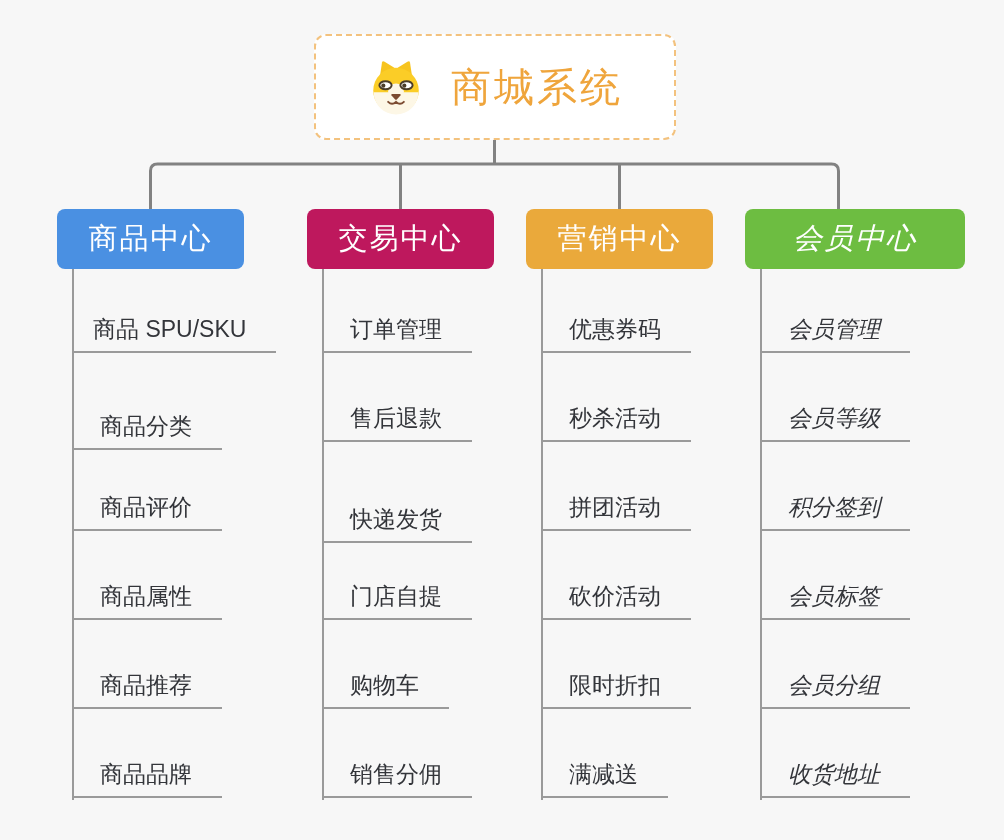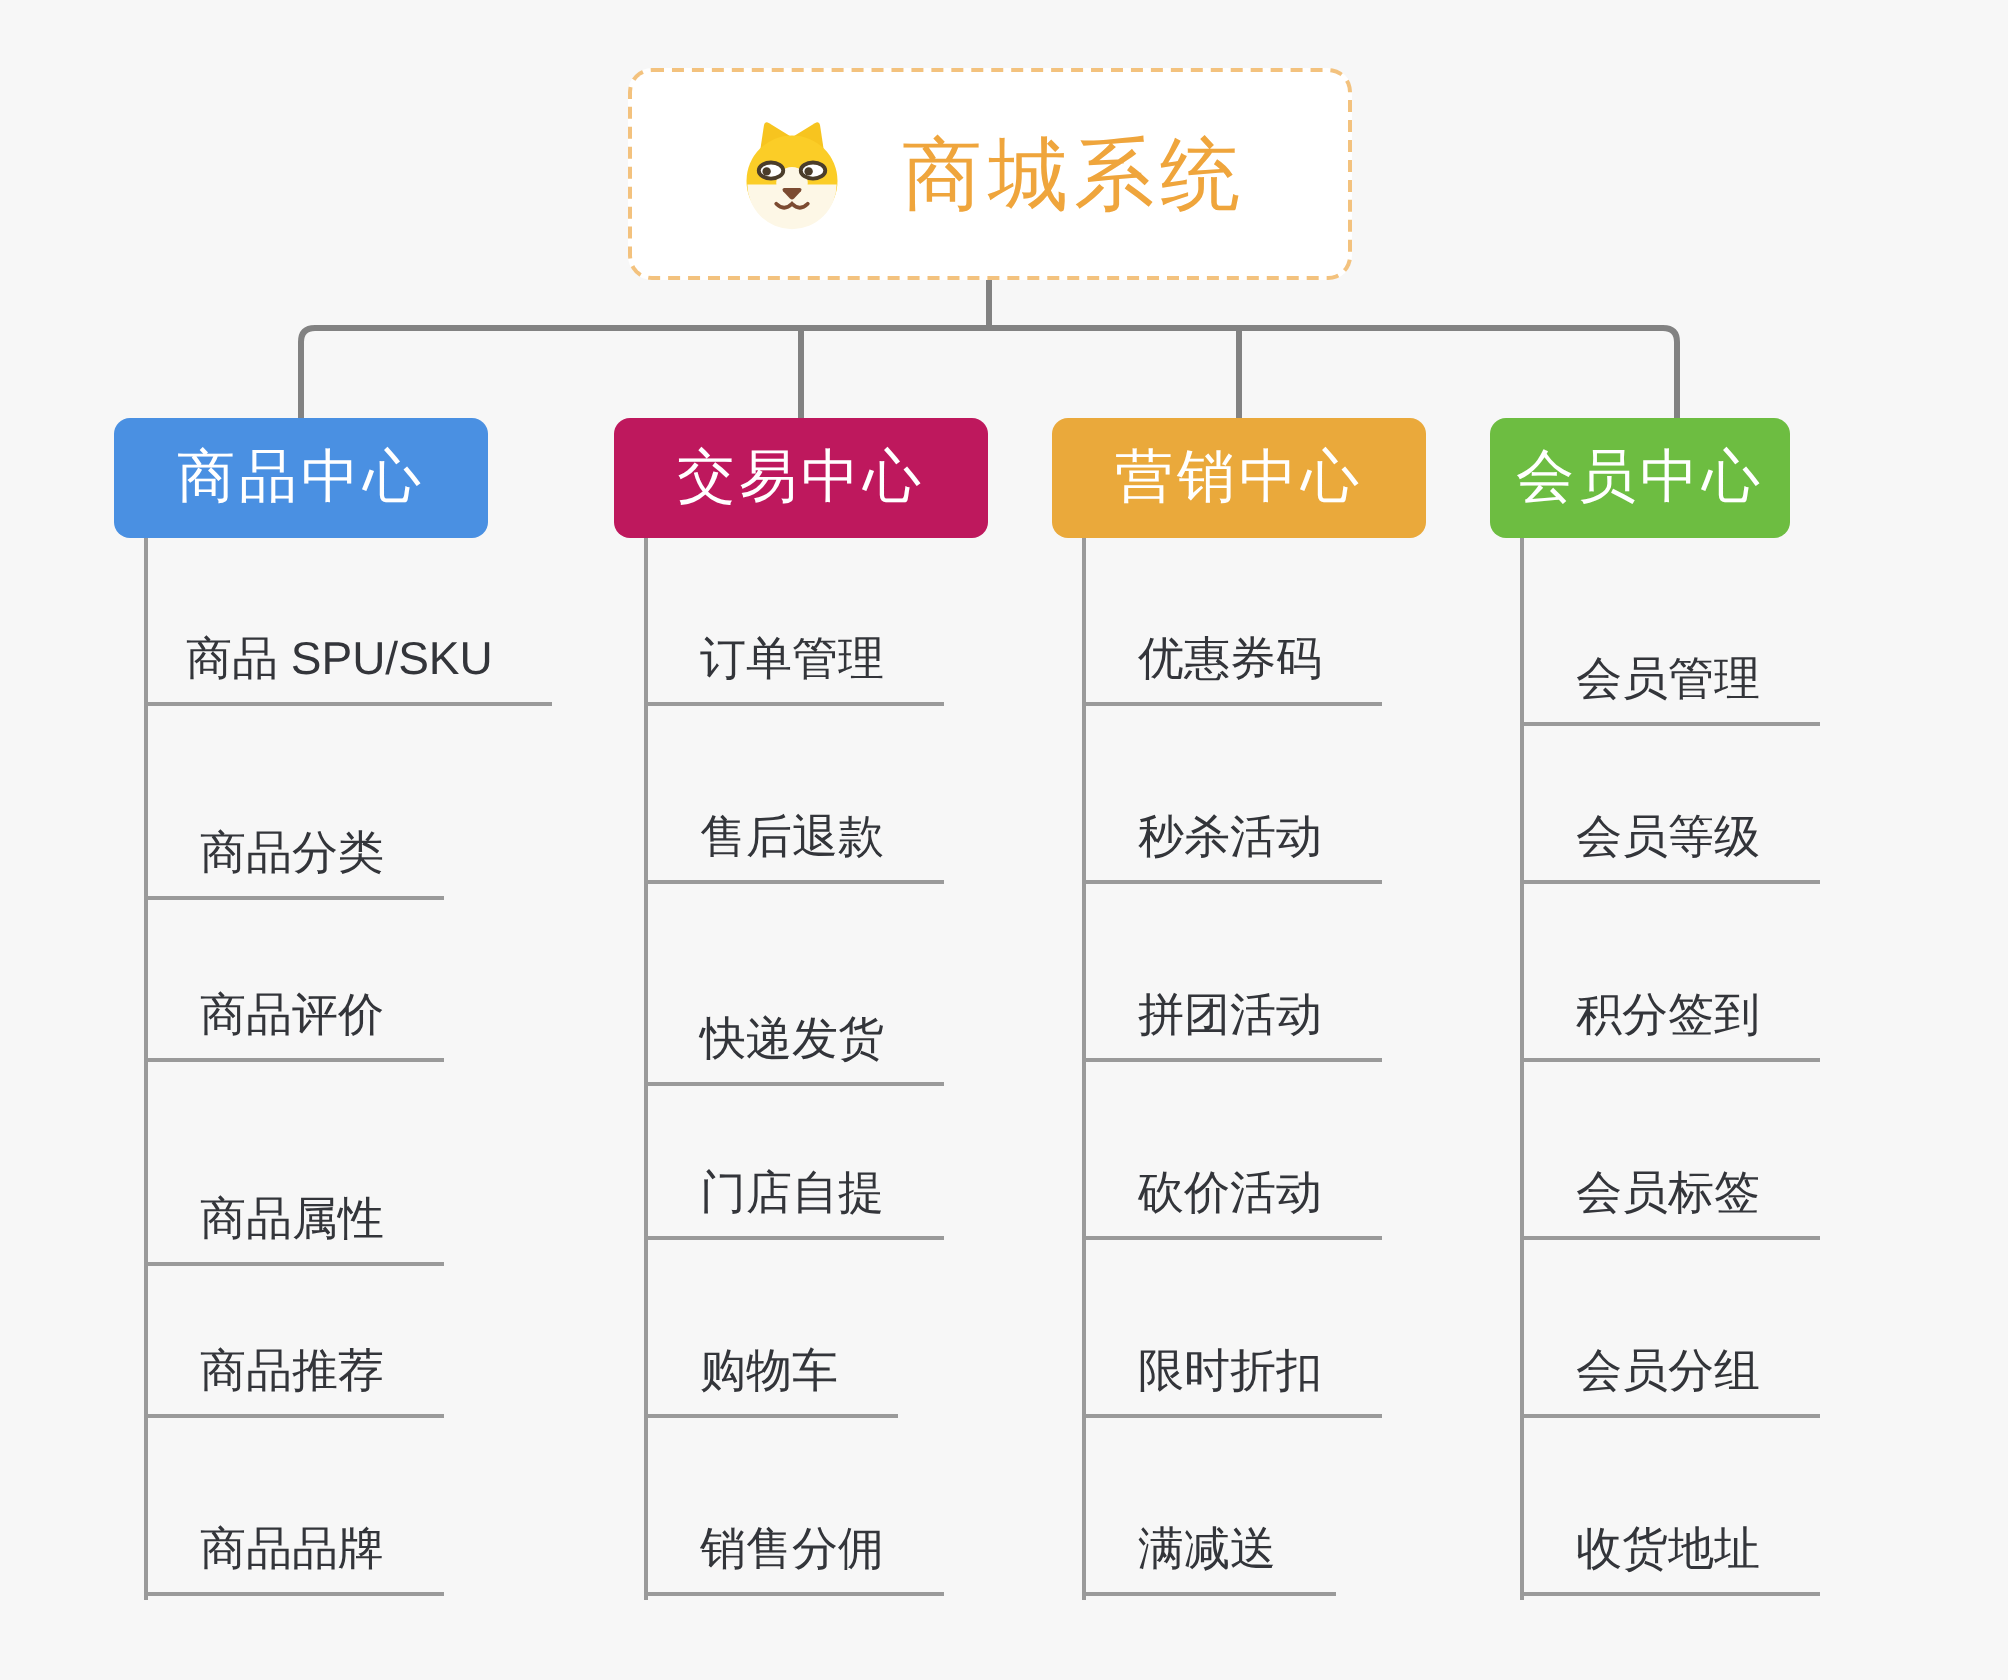--- a/index.html
+++ b/index.html
@@ -92,21 +92,21 @@
           <div class="spine"></div>
           <div class="leaf" style="top: 40px; padding-left: 21px;">
             <span>商品 SPU/SKU</span>
           </div>
           <div class="leaf" style="top: 137px;">
             <span>商品分类</span>
           </div>
           <div class="leaf" style="top: 218px;">
             <span>商品评价</span>
           </div>
-          <div class="leaf" style="top: 320px; justify-content: center;">
+          <div class="leaf" style="top: 307px; justify-content: center;">
             <span>商品属性</span>
           </div>
           <div class="leaf" style="top: 396px;">
             <span>商品推荐</span>
           </div>
           <div class="leaf" style="top: 485px;">
             <span>商品品牌</span>
           </div>
         </div>
       </div>
@@ -155,27 +155,27 @@
             <span>砍价活动</span>
           </div>
           <div class="leaf" style="top: 396px;">
             <span>限时折扣</span>
           </div>
           <div class="leaf" style="top: 485px;">
             <span>满减送</span>
           </div>
         </div>
       </div>
-      <div class="branch-column" style="left: 745px; width: 150px;">
+      <div class="branch-column" style="left: 745px; width: 220px; font-style: italic;">
         <div class="branch-header" style="background: rgb(109, 189, 65);">
           <span>会员中心</span>
         </div>
         <div class="leaves">
           <div class="spine"></div>
-          <div class="leaf" style="top: 40px; margin-top: 10px;">
+          <div class="leaf" style="top: 40px;">
             <span>会员管理</span>
           </div>
           <div class="leaf" style="top: 129px;">
             <span>会员等级</span>
           </div>
           <div class="leaf" style="top: 218px;">
             <span>积分签到</span>
           </div>
           <div class="leaf" style="top: 307px;">
             <span>会员标签</span>

